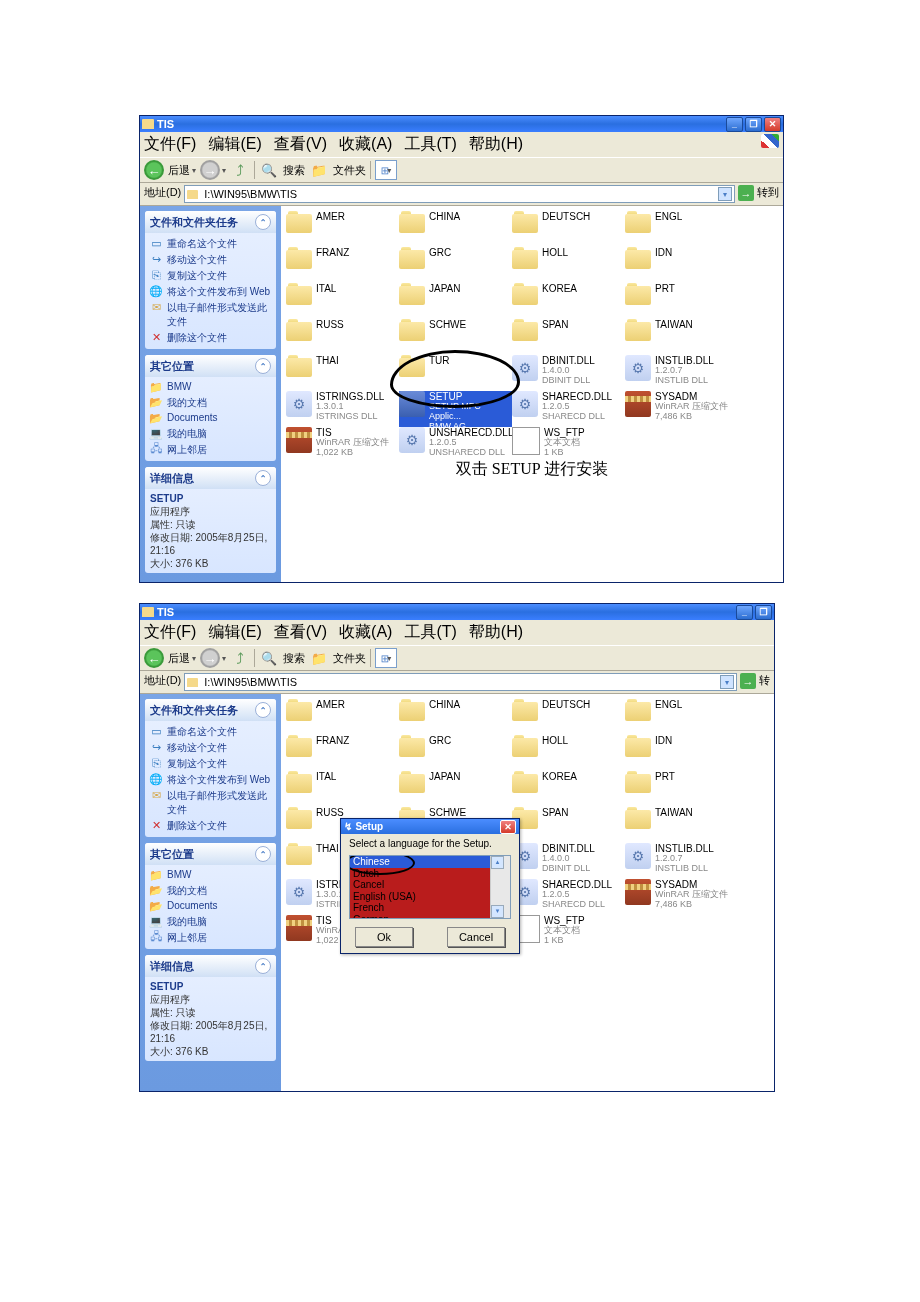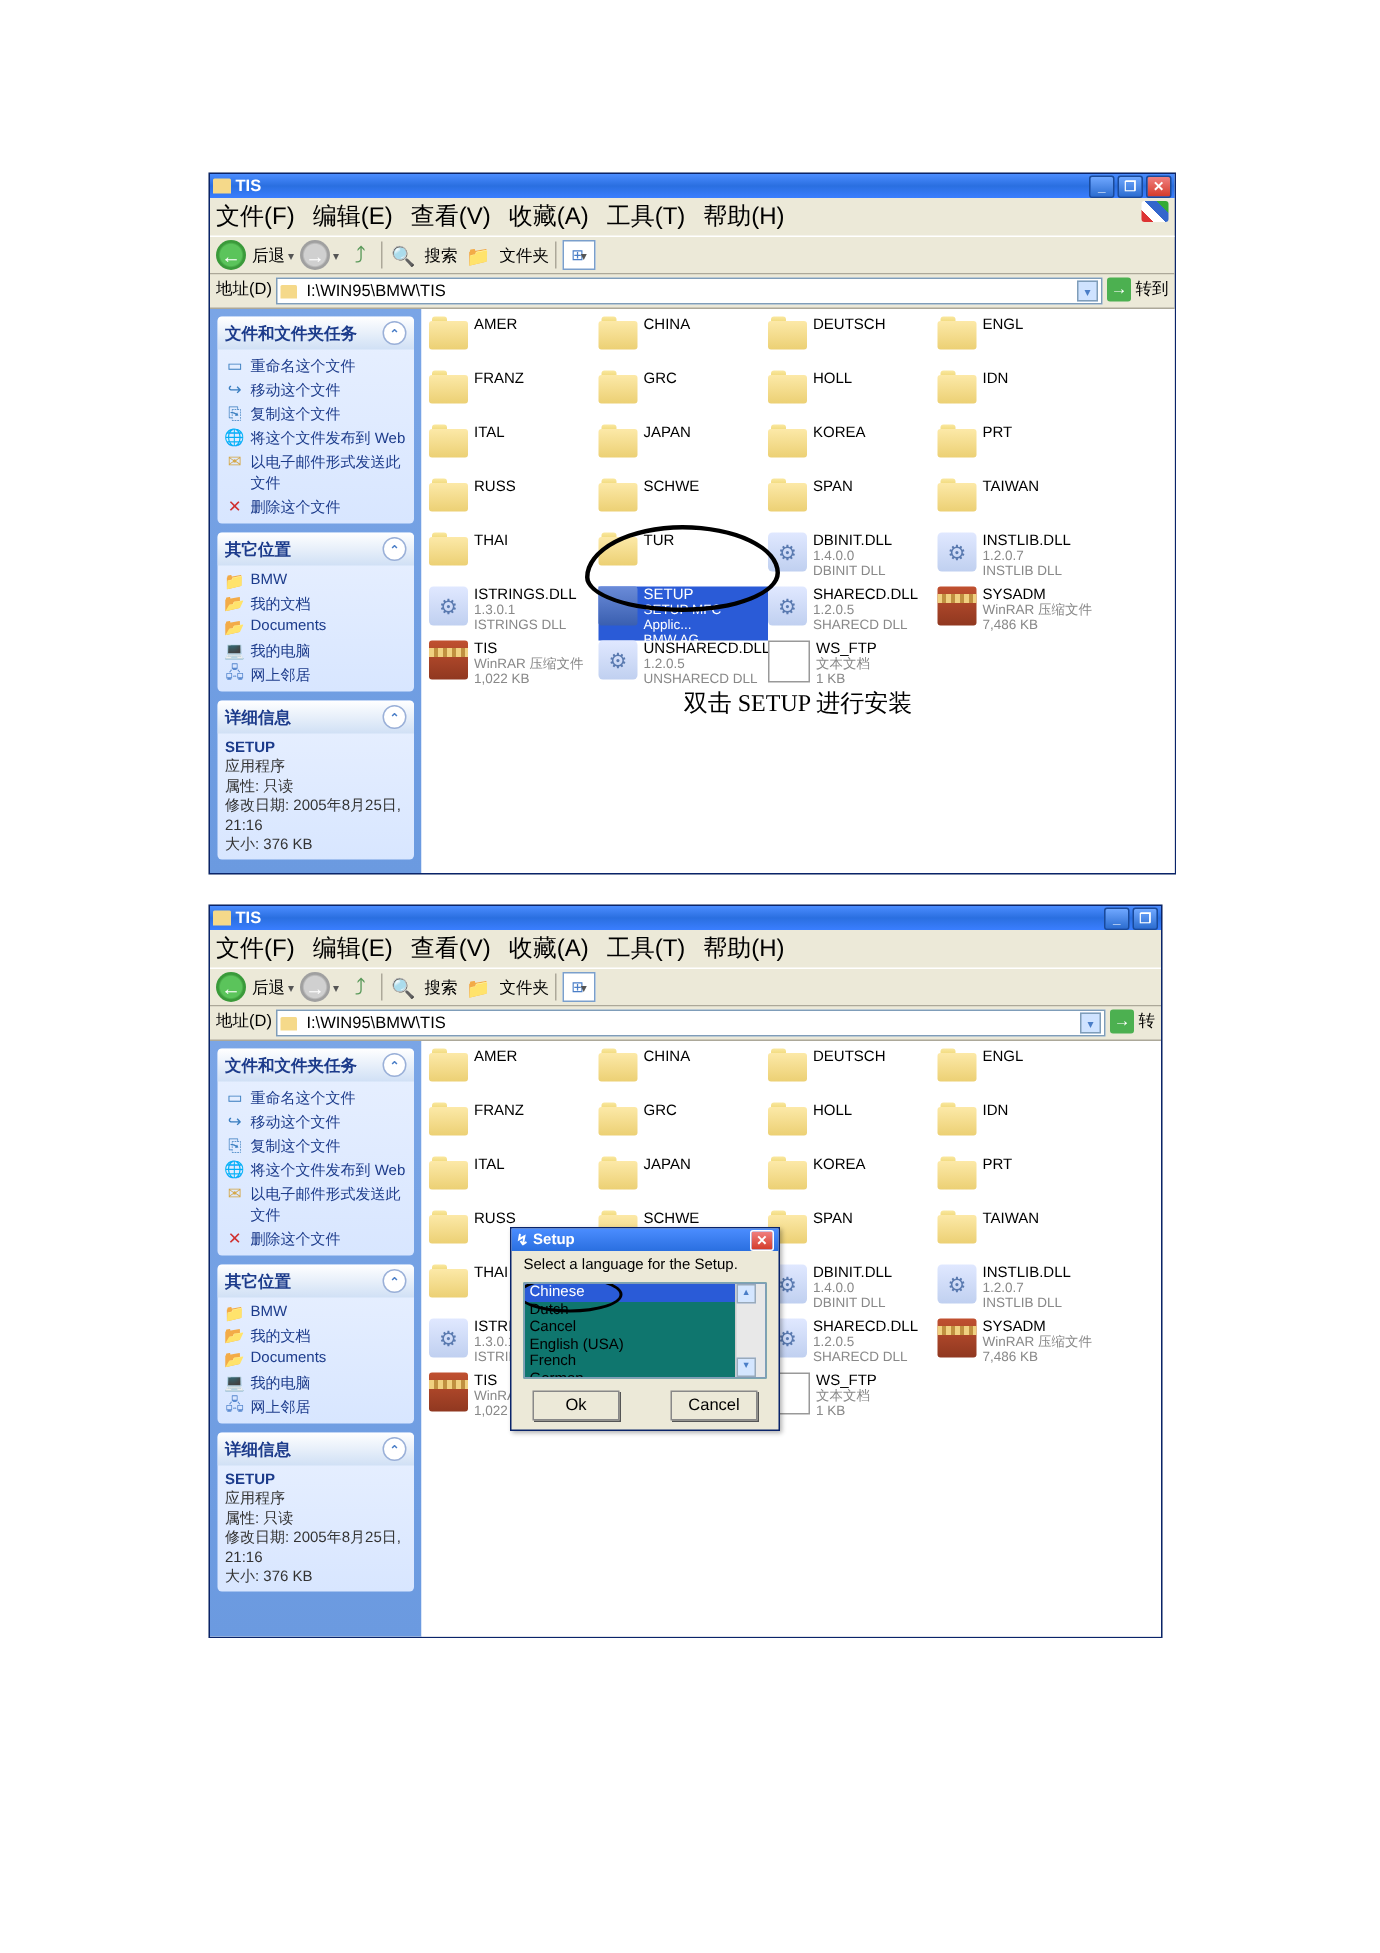--- a/index.html
+++ b/index.html
@@ -52,21 +52,21 @@
 .info .n{color:#000}
 .info .d{color:#888;font-size:9px}
 .item.sel{background:#2a5bd7;color:#fff}
 .item.sel .n,.item.sel .d{color:#fff}
 .circle{position:absolute;border:3px solid #000;border-radius:50% 50% 50% 50%/60% 55% 45% 40%}
 .caption{text-align:center;font-size:16px;color:#000;margin-top:8px;font-family:SimSun}
 .dialog{position:absolute;top:124px;left:59px;width:178px;border:1px solid #0a246a;background:#ece9d8;box-shadow:1px 1px 3px rgba(0,0,0,.3)}
 .dlg-tb{height:15px;background:linear-gradient(#4b8dff,#2a6fe0);color:#fff;font-size:10px;font-weight:bold;display:flex;align-items:center;padding:0 3px}
 .dlg-x{margin-left:auto;width:14px;height:12px;background:linear-gradient(#f08080,#d43b2a);border:1px solid #fff;display:flex;align-items:center;justify-content:center;font-size:9px;border-radius:2px}
 .dlg-txt{padding:4px 8px;font-size:10px}
-.dlg-list{width:160px;height:62px;border:1px solid #7f9db9;background:#0f766e;margin:2px auto;overflow:hidden;font-size:10px;position:relative}
+.dlg-list{width:160px;height:62px;border:1px solid #7f9db9;background:#b91c1c;margin:2px auto;overflow:hidden;font-size:10px;position:relative}
 .dlg-list div{padding:0 3px;line-height:1.15}
 .dlg-list .hl{background:#2a5bd7;color:#fff}
 .dlg-sb{position:absolute;right:0;top:0;width:13px;height:100%;background:#e8e8e8;border-left:1px solid #ccc}
 .dlg-sb div{position:absolute;left:0;width:13px;height:13px;background:#d4e6ff;border:1px solid #9ab;box-sizing:border-box;display:flex;align-items:center;justify-content:center;font-size:7px;color:#4a7ec7}
 .dlg-btns{display:flex;justify-content:center;gap:34px;padding:6px 12px}
 .dlg-btn{width:56px;height:18px;border:1px solid #888;background:#ece9d8;font-size:11px;display:flex;align-items:center;justify-content:center;box-shadow:1px 1px 0 #555}
 .circ2{position:absolute;border:2px solid #000;border-radius:50%}
 </style>
 </head>
 <body>

